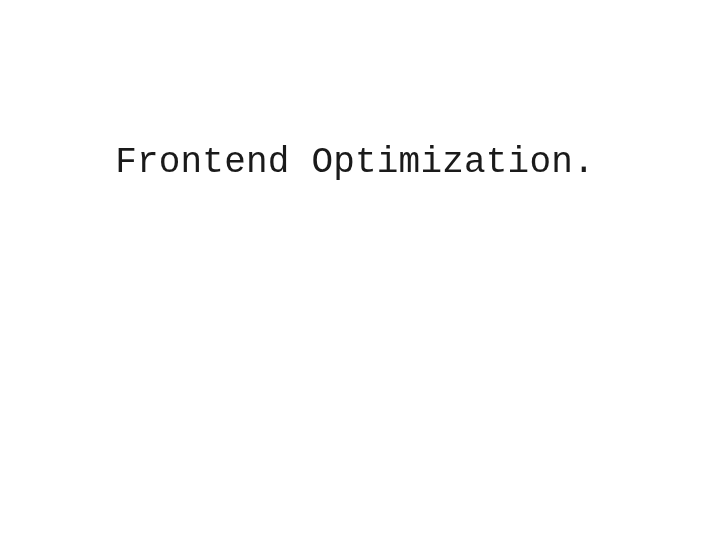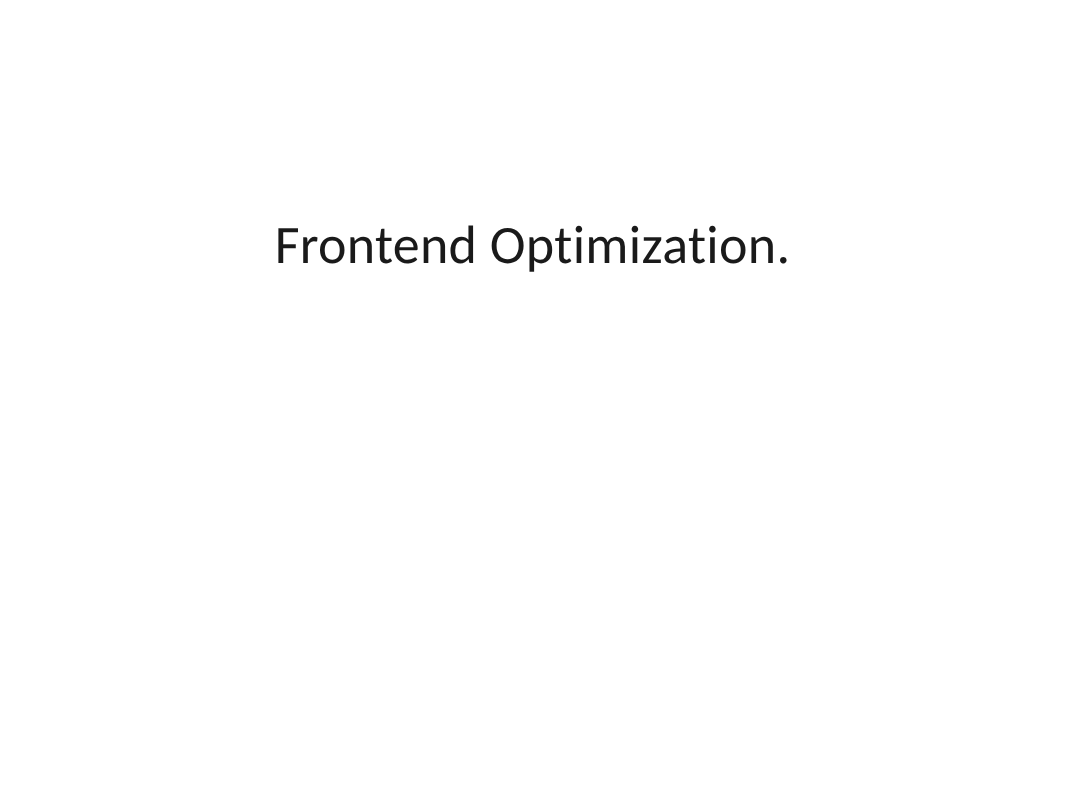--- a/index.html
+++ b/index.html
@@ -11,20 +11,21 @@
       width: 720px;
       height: 540px;
       background: #ffffff;
       font-family: Calibri, "Segoe UI", Arial, sans-serif;
       overflow: hidden;
     }
     .slide {
       width: 100%;
       height: 100%;
       padding: 140px 55px 0 45px;
+      font-family: Liberation Mono, monospace;
     }
     .title {
       font-size: 36px;
       font-weight: 400;
       color: #1a1a1a;
       text-align: center;
       line-height: 1.3;
       letter-spacing: 0.2px;
     }
   </style>

